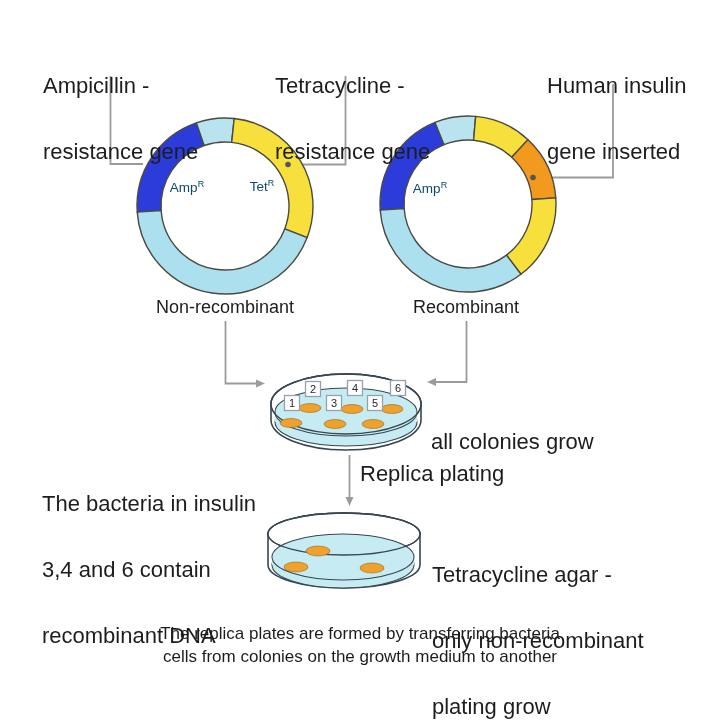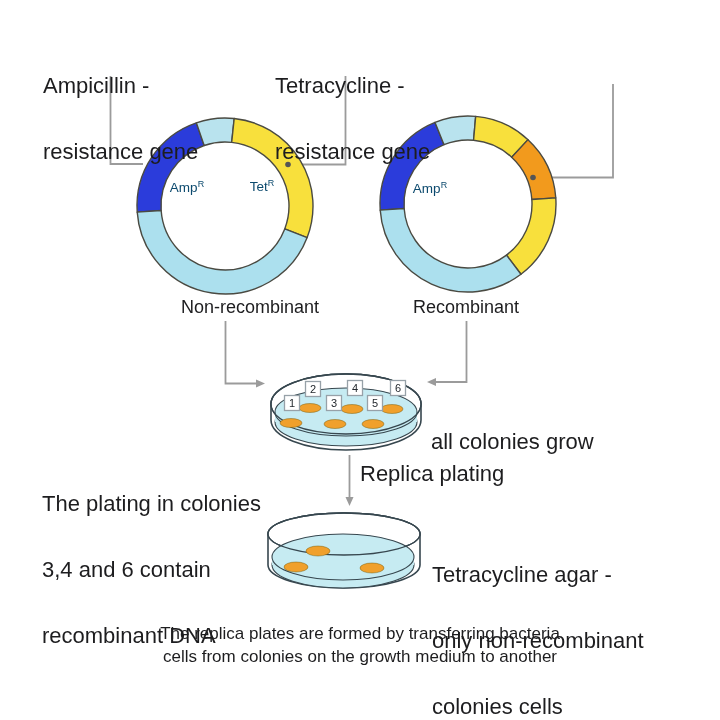--- a/index.html
+++ b/index.html
@@ -98,39 +98,43 @@
   </svg>
 
   <div class="abs lbl" style="left:43px;top:31px;">
     <div>Ampicillin -</div>
     <div>resistance gene</div>
   </div>
   <div class="abs lbl" style="left:275px;top:31px;">
     <div>Tetracycline -</div>
     <div>resistance gene</div>
   </div>
+  <div class="abs lbl" style="left:547px;top:31px;">
+    <div>Human insulin</div>
+    <div>gene inserted</div>
+  </div>
 
   <div class="abs inner-gene" style="left:187px;top:187px;"><span>Amp</span><sup>R</sup></div>
   <div class="abs inner-gene" style="left:262px;top:186px;"><span>Tet</span><sup>R</sup></div>
   <div class="abs inner-gene" style="left:430px;top:188px;"><span>Amp</span><sup>R</sup></div>
 
-  <div class="abs caption" style="left:225px;top:296px;margin-left:25px;">Non-recombinant</div>
+  <div class="abs caption" style="left:225px;top:296px;">Non-recombinant</div>
   <div class="abs caption" style="left:466px;top:296px;">Recombinant</div>
 
   <div class="abs lbl" style="left:431px;top:387px;">
     <div>all colonies grow</div>
   </div>
   <div class="abs lbl" style="left:432px;top:520px;">
     <div>Tetracycline agar -</div>
     <div>only non-recombinant</div>
-    <div>colonies cells</div>
+    <div>plating grow</div>
   </div>
 
   <div class="abs lbl" style="left:42px;top:449px;">
-    <div>The plating in colonies</div>
+    <div>The bacteria in insulin</div>
     <div>3,4 and 6 contain</div>
     <div>recombinant DNA</div>
   </div>
 
   <div class="abs lbl" style="left:360px;top:463px;">Replica plating</div>
 
   <div class="abs footer" style="left:0px;top:622px;">
     <div>The replica plates are formed by transferring bacteria</div>
     <div>cells from colonies on the growth medium to another</div>
   </div>

